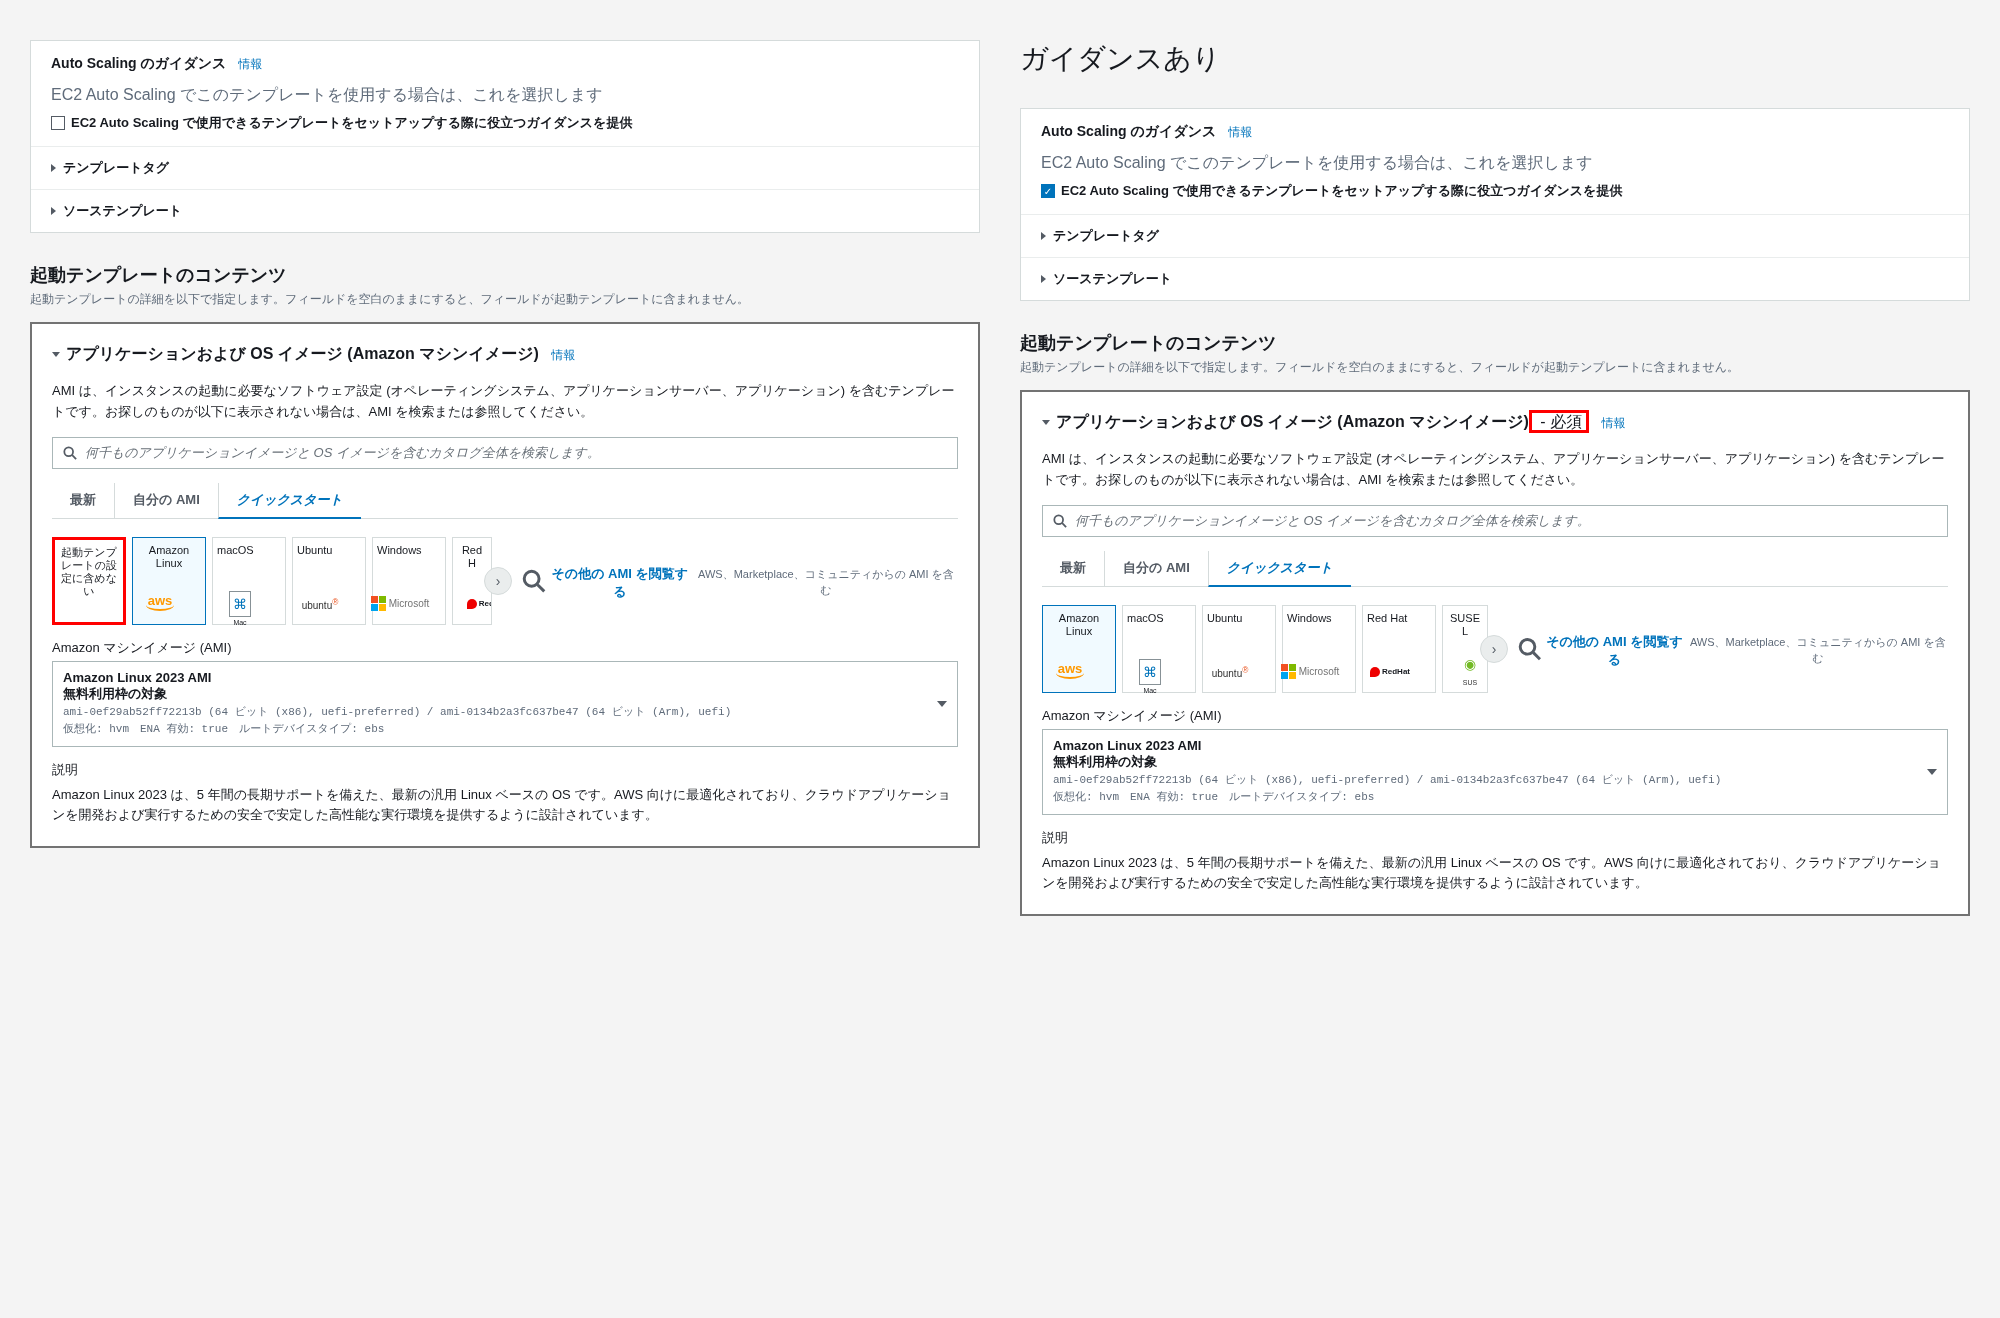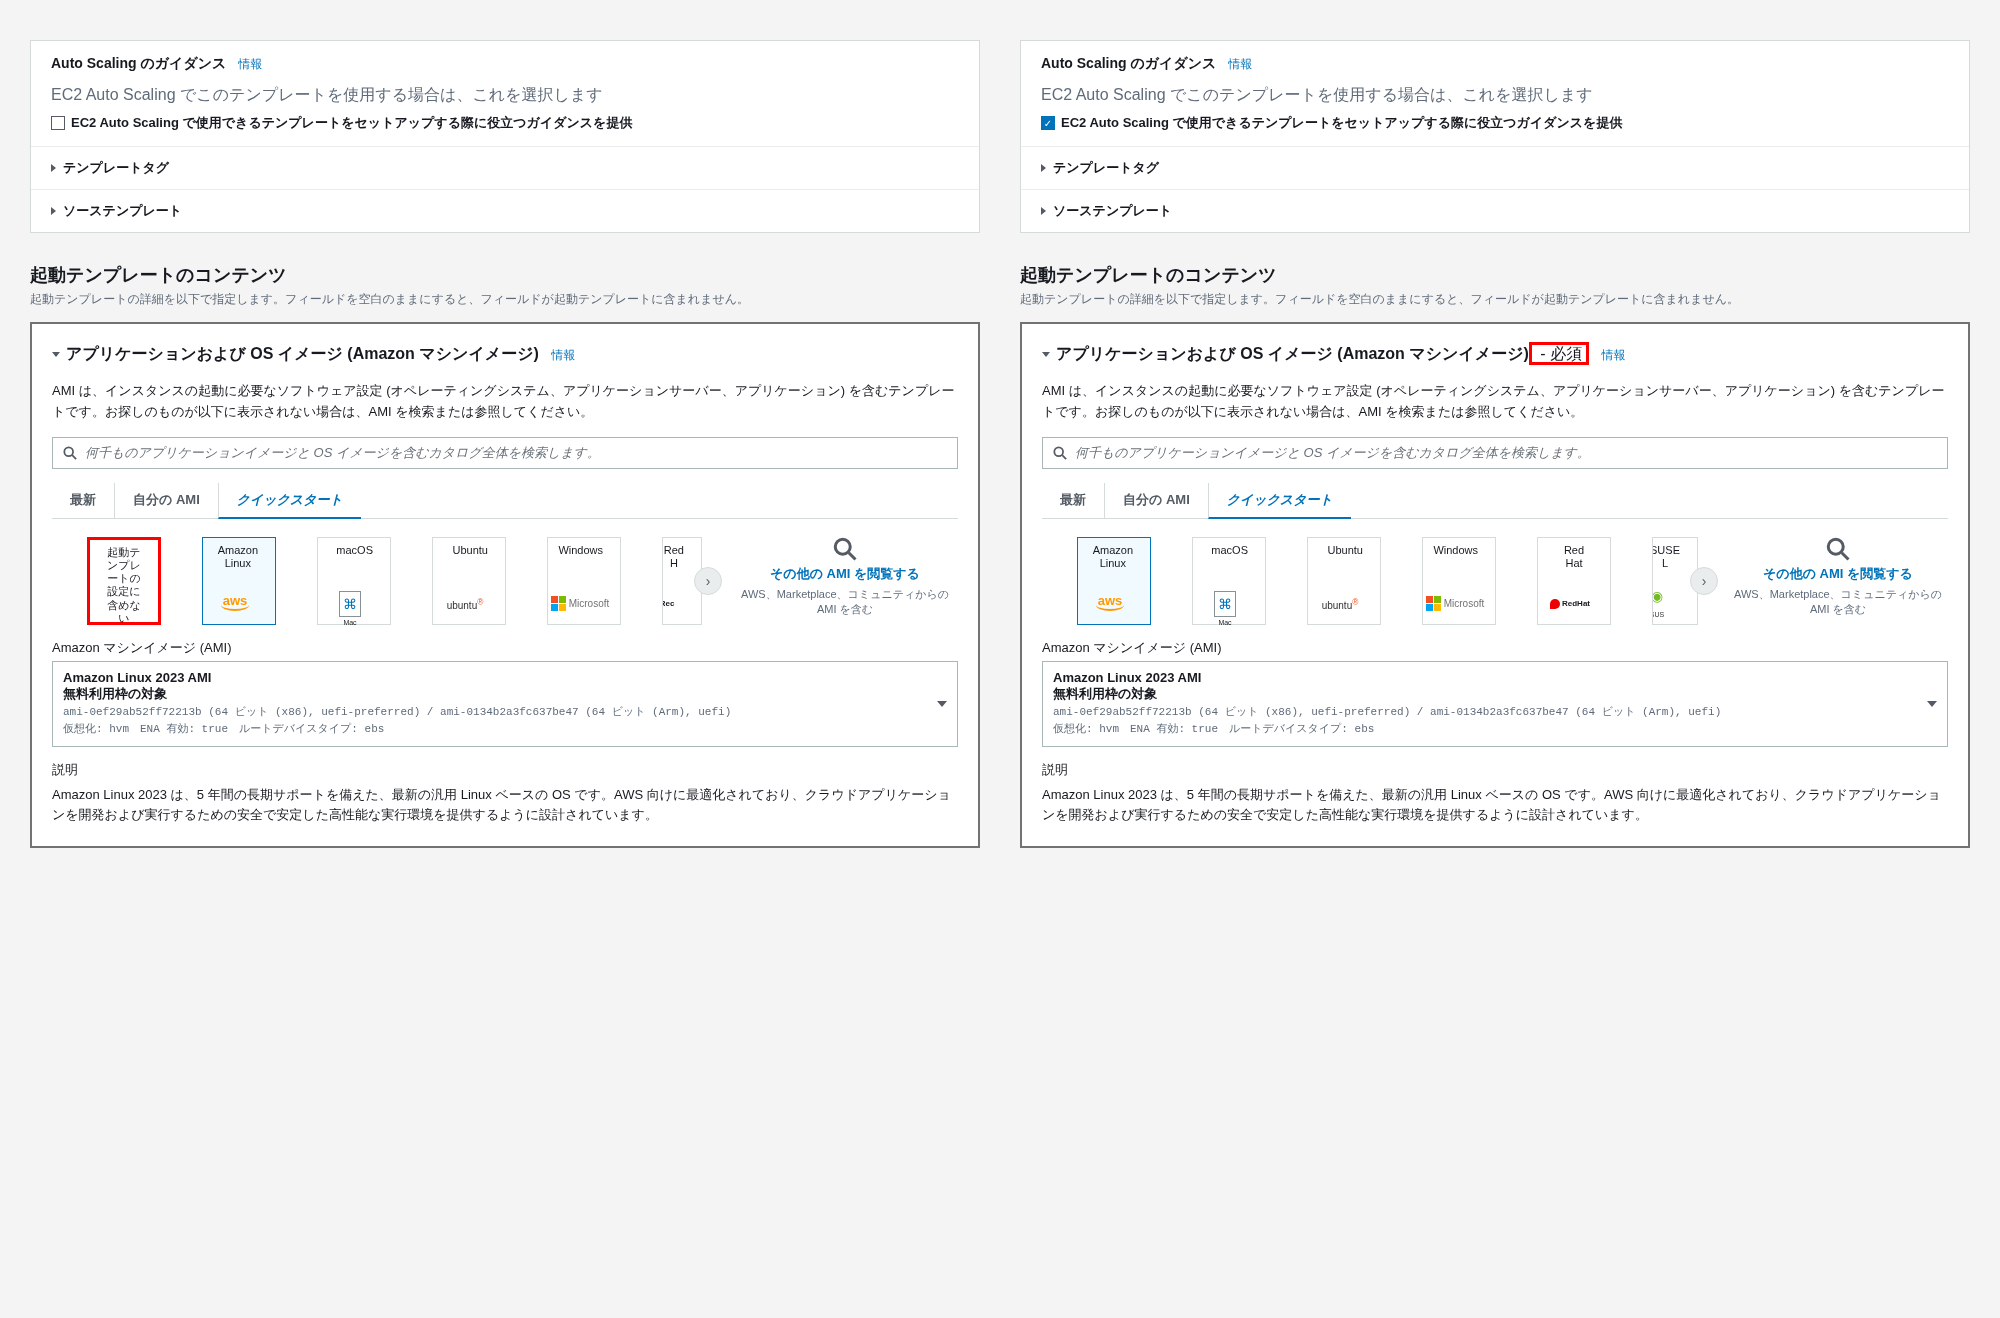--- a/index.html
+++ b/index.html
@@ -28,21 +28,21 @@
   .desc { font-size: 13px; color: #16191f; line-height: 1.6; margin-bottom: 14px; }
   .search-box { display: flex; align-items: center; border: 1px solid #aab7b8; padding: 6px 10px; margin-bottom: 14px; }
   .search-icon-svg { width: 14px; height: 14px; stroke: #545b64; stroke-width: 2; fill: none; margin-right: 8px; flex-shrink:0; }
   .search-ph { color: #687078; font-size: 13px; font-style: italic; }
   .tab-bar { display: flex; border-bottom: 1px solid #d5dbdb; margin-bottom: 18px; }
   .tab { padding: 8px 18px; font-size: 13px; font-weight: 700; color: #545b64; cursor: pointer; }
   .tab.sep { border-left: 1px solid #d5dbdb; }
   .tab.active { color: #0073bb; border-bottom: 2px solid #0073bb; margin-bottom: -1px; font-style: italic; }
   .ami-row { display: flex; gap: 10px; align-items: stretch; margin-bottom: 14px; }
   .ami-scroll { display: flex; gap: 6px; overflow: hidden; flex: 0 0 auto; }
-  .ami-card { width: 74px; height: 88px; border: 1px solid #d5dbdb; display: flex; flex-direction: column; align-items: flex-end; justify-content: space-between; padding: 6px 17px; font-size: 11px; text-align: center; cursor: pointer; margin-left: 35px; }
+  .ami-card { width: 74px; height: 88px; border: 1px solid #d5dbdb; display: flex; flex-direction: column; align-items: flex-start; justify-content: space-between; padding: 6px 4px; font-size: 11px; text-align: center; cursor: pointer; }
   .ami-card .nm { line-height: 1.2; }
   .ami-card.selected { border: 1px solid #0073bb; background: #f1faff; }
   .ami-card.redbox { border: 3px solid #ff0000; }
   .ami-logo { width: 46px; height: 28px; display:flex; align-items:center; justify-content:center; font-size:10px; }
   .logo-aws { color:#ff9900; font-weight:700; font-size:13px; }
   .logo-aws::after { content:""; display:block; }
   .aws-wrap { display:flex; flex-direction:column; align-items:center; line-height:0.6; }
   .aws-smile { width:28px; height:6px; border:2px solid #ff9900; border-top:none; border-left:none; border-right:none; border-radius:0 0 50% 50%/0 0 100% 100%; }
   .logo-mac { width:22px; height:26px; border:1px solid #879196; display:flex; align-items:center; justify-content:center; font-size:14px; color:#0073bb; position:relative; }
   .logo-mac::after { content:"Mac"; font-size:7px; position:absolute; bottom:-10px; color:#16191f; }
@@ -50,21 +50,21 @@
   .logo-ubuntu sup { color:#e95420; }
   .logo-ms { display:grid; grid-template-columns: 7px 7px; grid-template-rows:7px 7px; gap:1px; }
   .ms1{background:#f25022}.ms2{background:#7fba00}.ms3{background:#00a4ef}.ms4{background:#ffb900}
   .ms-wrap { display:flex; align-items:center; gap:3px; }
   .ms-txt { font-size:10px; color:#737373; }
   .logo-redhat { display:flex; align-items:center; gap:2px; }
   .rh-dot { width:10px; height:10px; background:#e00; border-radius:50% 50% 50% 0; }
   .rh-txt { font-size:8px; font-weight:700; }
   .logo-suse { color:#73ba25; font-size:14px; }
   .scroll-btn { width:28px; height:28px; border-radius:50%; background:#eaeded; border:1px solid #d5dbdb; display:flex; align-items:center; justify-content:center; align-self:center; cursor:pointer; font-size:14px; color:#545b64; flex-shrink:0; margin-left:-18px; z-index:2; }
-  .browse-col { flex:1; display:flex; flex-direction:column; align-items:center; text-align:center; }
+  .browse-col { flex:1; display:flex; flex-direction:row; align-items:center; text-align:center; }
   .big-mag { width:24px; height:24px; stroke:#545b64; stroke-width:2; fill:none; }
   .browse-link { color:#0073bb; font-size:13px; font-weight:700; margin-top:4px; cursor:pointer; }
   .browse-sub { font-size:11px; color:#5f6b7a; margin-top:4px; line-height:1.4; }
   .ami-label { font-size:13px; margin-bottom:4px; }
   .ami-sel { border:1px solid #aab7b8; padding:8px 30px 8px 10px; position:relative; }
   .ami-sel-top { display:flex; justify-content:space-between; font-size:13px;flex-direction:column; }
   .ami-sel-name { font-weight:700; }
   .free-tier { font-weight:700; }
   .ami-sel-det { font-size:11px; color:#5f6b7a; line-height:1.4; margin-top:2px;font-family:Liberation Mono, monospace; }
   .sel-caret { position:absolute; right:10px; top:50%; transform:translateY(-50%); width:0; height:0; border-left:5px solid transparent; border-right:5px solid transparent; border-top:6px solid #545b64; }
@@ -188,20 +188,21 @@
         <div class="ami-sel-det">仮想化: hvm　ENA 有効: true　ルートデバイスタイプ: ebs</div>
         <span class="sel-caret"></span>
       </div>
 
       <div class="d-head">説明</div>
       <div class="desc" style="margin-bottom:0">Amazon Linux 2023 は、5 年間の長期サポートを備えた、最新の汎用 Linux ベースの OS です。AWS 向けに最適化されており、クラウドアプリケーションを開発および実行するための安全で安定した高性能な実行環境を提供するように設計されています。</div>
     </div>
   </div>
 
   <div class="column">
+    <h1 class="column-title">ガイダンスあり</h1>
 
     <div class="panel">
       <div class="pad">
         <div class="guidance-title">
           <span>Auto Scaling のガイダンス</span>
           <span class="info-link">情報</span>
         </div>
         <div class="guidance-sub">EC2 Auto Scaling でこのテンプレートを使用する場合は、これを選択します</div>
         <div class="cb-row">
           <span class="cb checked">✓</span>

